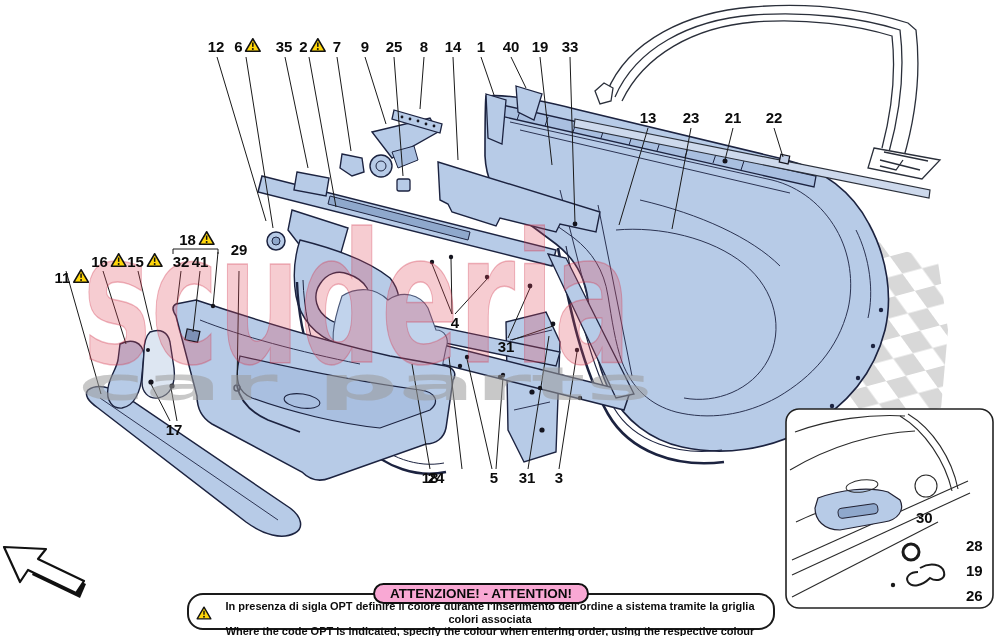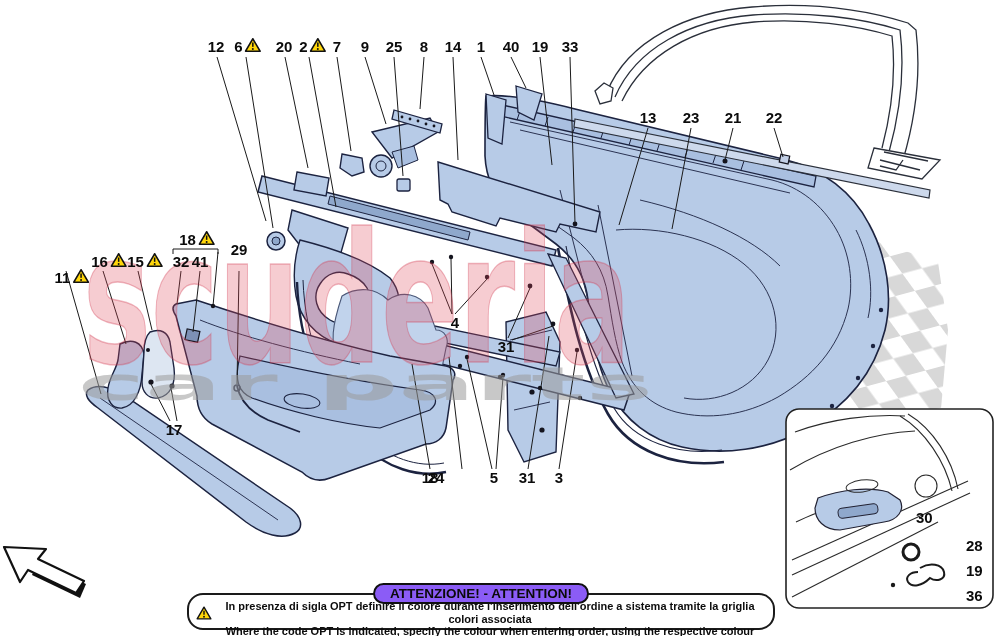--- a/index.html
+++ b/index.html
@@ -6,21 +6,21 @@
   #stage{position:relative;width:1000px;height:636px;background:#ffffff;overflow:hidden;
          font-family:"Liberation Sans",sans-serif;}
   #diagram{position:absolute;left:0;top:0;}
   #wmark{position:absolute;left:0;top:0;pointer-events:none;}
   .callout{position:absolute;transform:translate(-50%,-50%);display:flex;align-items:flex-start;gap:2px;
            font:bold 15px "Liberation Sans",sans-serif;color:#0b0b0b;white-space:nowrap;letter-spacing:0;}
   .callout.la{transform:translate(0,-50%);}
   .wicon{display:block;}
   #banner{position:absolute;left:187px;top:593px;width:588px;height:37px;background:#fff;
           border:2px solid #1a1a1a;border-radius:16px;box-sizing:border-box;}
-  #banner-pill{position:absolute;left:50%;top:-12px;transform:translateX(-50%);background:#8b5cf6;
+  #banner-pill{position:absolute;left:50%;top:-12px;transform:translateX(-50%);background:#f9a8d4;
                border:2.2px solid #101010;border-radius:12px;padding:1px 15px;
                font:bold 13.5px "Liberation Sans",sans-serif;color:#0a0a0a;white-space:nowrap;}
   #banner-tri{position:absolute;left:7px;top:11px;}
   #banner-text{margin:5px 8px 0 26px;text-align:center;
                font:bold 11px/12.5px "Liberation Sans",sans-serif;color:#0c0c0c;}
 </style>
 </head>
 <body>
 
 <div id="stage">
@@ -274,21 +274,21 @@
     </div>
   <div class="callout" style="left:248px;top:46px">
       <span>6</span>
       <svg class="wicon" width="17" height="15" viewBox="0 0 20 18">
         <path d="M10,1.5 L18.8,16.5 L1.2,16.5 Z" fill="#FFD60A" stroke="#111" stroke-width="1.8" stroke-linejoin="round"></path>
         <rect x="9.1" y="6" width="1.8" height="5.2" fill="#111"></rect>
         <circle cx="10" cy="13.8" r="1.2" fill="#111"></circle>
       </svg>
     </div>
   <div class="callout" style="left:284px;top:46px">
-      <span>20</span>
+      <span>35</span>
     </div>
   <div class="callout" style="left:313px;top:46px">
       <span>2</span>
       <svg class="wicon" width="17" height="15" viewBox="0 0 20 18">
         <path d="M10,1.5 L18.8,16.5 L1.2,16.5 Z" fill="#FFD60A" stroke="#111" stroke-width="1.8" stroke-linejoin="round"></path>
         <rect x="9.1" y="6" width="1.8" height="5.2" fill="#111"></rect>
         <circle cx="10" cy="13.8" r="1.2" fill="#111"></circle>
       </svg>
     </div>
   <div class="callout" style="left:337px;top:46px">
@@ -403,21 +403,21 @@
   <div class="callout la" style="left:916px;top:517px">
       <span>30</span>
     </div>
   <div class="callout la" style="left:966px;top:545px">
       <span>28</span>
     </div>
   <div class="callout la" style="left:966px;top:570px">
       <span>19</span>
     </div>
   <div class="callout la" style="left:966px;top:595px">
-      <span>36</span>
+      <span>26</span>
     </div>
 
   <div id="banner">
     <div id="banner-pill">ATTENZIONE! - ATTENTION!</div>
     <svg id="banner-tri" width="16" height="14" viewBox="0 0 20 18">
       <path d="M10,1.5 L18.8,16.5 L1.2,16.5 Z" fill="#FFD60A" stroke="#111" stroke-width="1.8" stroke-linejoin="round"></path>
       <rect x="9.1" y="6" width="1.8" height="5.2" fill="#111"></rect>
         <circle cx="10" cy="13.8" r="1.2" fill="#111"></circle>
     </svg>
     <div id="banner-text">

